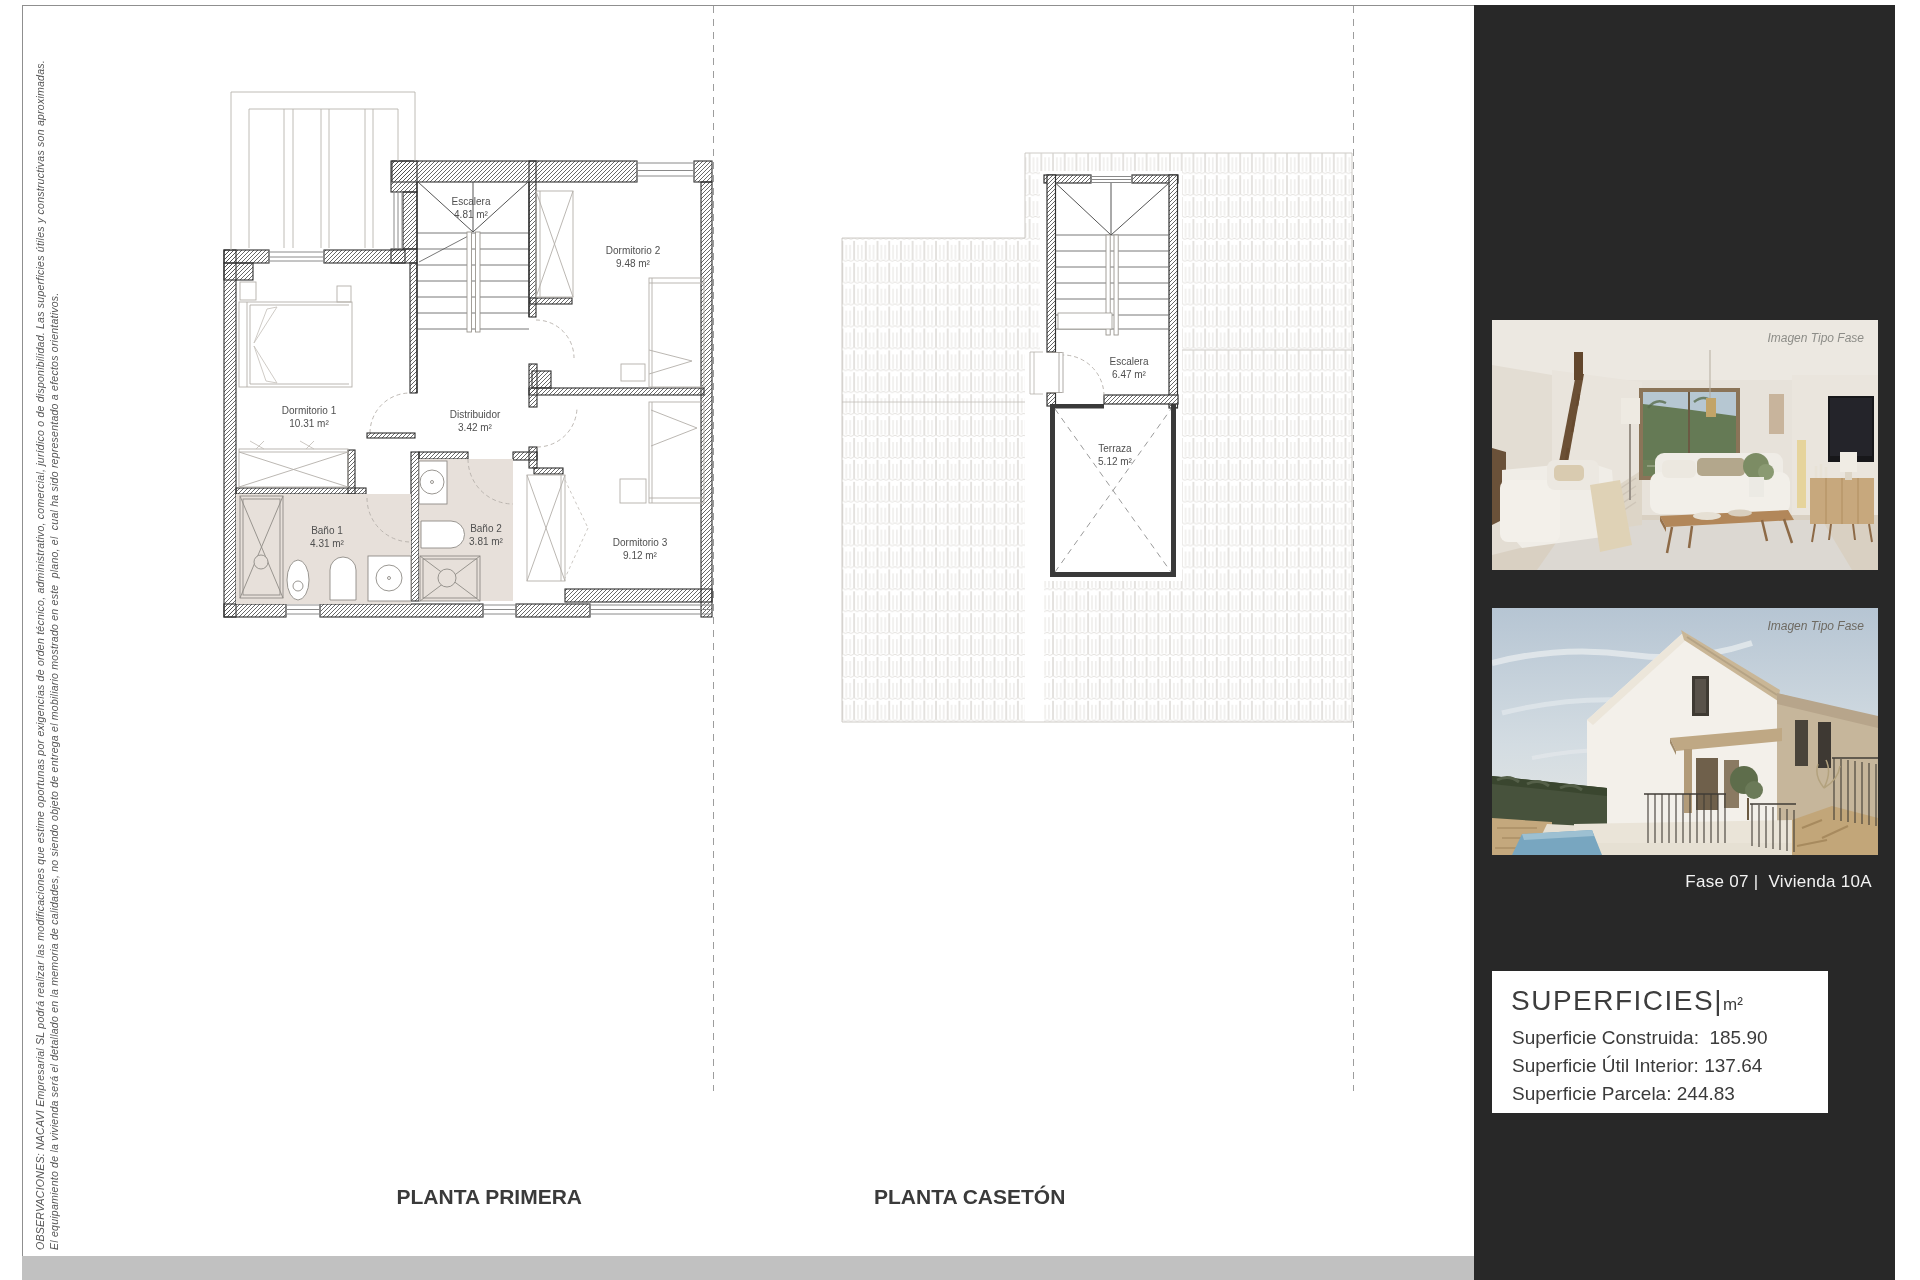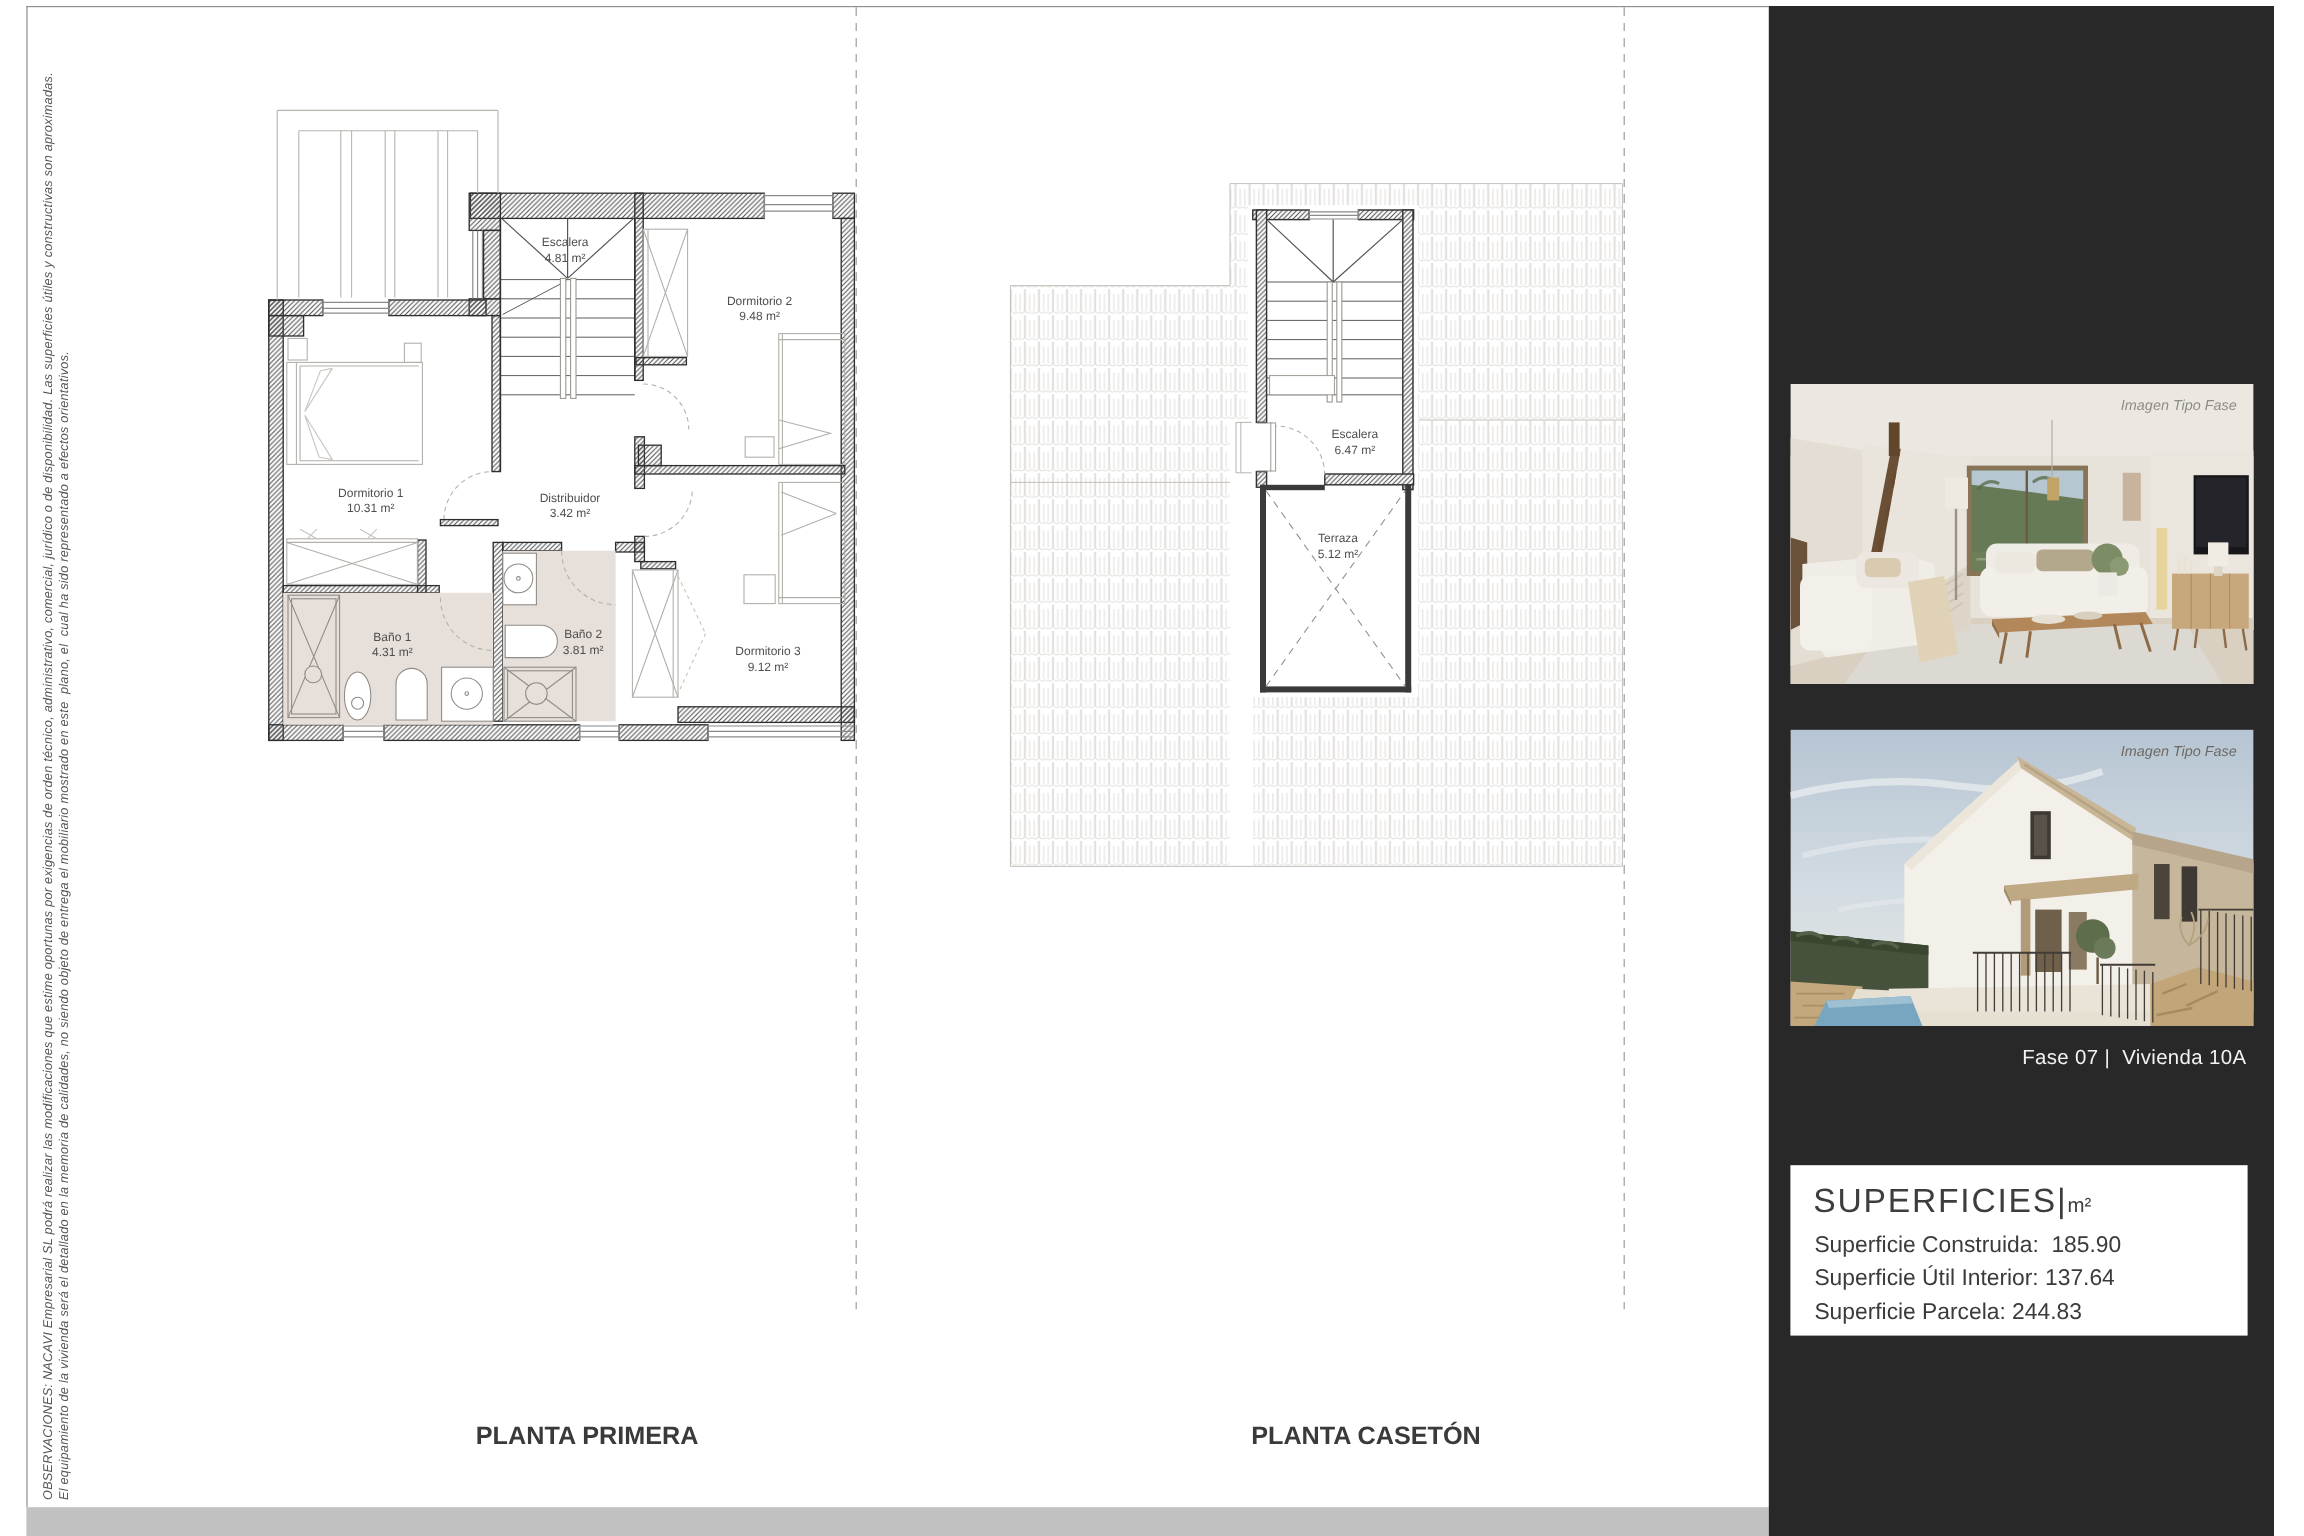--- a/index.html
+++ b/index.html
@@ -19,21 +19,21 @@
 </div>
 
 <div class="abs" style="left:22px;top:1256px;width:1452px;height:24px;background:#c1c1c1;"></div>
 
 <div class="abs" style="left:713px;top:6px;width:1px;height:1085px;background:repeating-linear-gradient(to bottom,#9d9d9d 0,#9d9d9d 7px,transparent 7px,transparent 13px);"></div>
 
 <div class="abs" style="left:1353px;top:6px;width:1px;height:1085px;background:repeating-linear-gradient(to bottom,#9d9d9d 0,#9d9d9d 7px,transparent 7px,transparent 13px);"></div>
 
 <div class="abs" style="left:222px;top:1185px;width:360px;text-align:right;font-size:21px;font-weight:bold;color:#3a3a3a;letter-spacing:0px;">PLANTA PRIMERA</div>
 
-<div class="abs" style="left:874px;top:1185px;width:360px;text-align:right;font-size:21px;font-weight:bold;color:#3a3a3a;letter-spacing:0px;">PLANTA CASETÓN</div>
+<div class="abs" style="left:874px;top:1185px;width:360px;text-align:left;font-size:21px;font-weight:bold;color:#3a3a3a;letter-spacing:0px;">PLANTA CASETÓN</div>
 
 <svg class="abs" style="left:220px;top:85px;" width="500" height="570" viewBox="220 85 500 570">
   <defs>
     <pattern id="h" width="4" height="4" patternUnits="userSpaceOnUse">
       <path d="M-1,5 L5,-1 M-1,1 L1,-1 M3,5 L5,3" stroke="#4d4d4d" stroke-width="0.85" fill="none"></path>
     </pattern>
   </defs>
   <g id="walls1" fill="url(#h)" stroke="#2e2e2e" stroke-width="1.1">
 
     <rect x="392" y="161" width="245" height="21"></rect>
@@ -491,21 +491,21 @@
   <circle cx="252" cy="172" r="14" fill="#5e6d4b"></circle>
   <circle cx="262" cy="182" r="9" fill="#6b7a58"></circle>
   <path d="M256,190 v22" stroke="#6a5a42" stroke-width="2"></path>
 
   <path d="M332,180 q8,-16 2,-28 M332,180 q-10,-12 -6,-24 M332,180 q14,-8 16,-22" stroke="#b3a27e" stroke-width="1.5" fill="none"></path>
   <text x="372" y="22" text-anchor="end" font-size="12" font-style="italic" fill="#6e6a62">Imagen Tipo Fase</text>
 </svg>
 
 <div class="abs" style="left:1472px;top:872px;width:400px;text-align:right;font-size:17px;color:#f2f2f2;letter-spacing:0.3px;">Fase 07 |&nbsp; Vivienda 10A</div>
 
-<div class="abs" style="left:1492px;top:971px;width:381px;height:142px;background:#ffffff;">
+<div class="abs" style="left:1492px;top:971px;width:336px;height:142px;background:#ffffff;">
 
   <div class="abs" style="left:19px;top:14px;font-size:28px;color:#3d3d3d;letter-spacing:1.5px;">SUPERFICIES|<span style="font-size:17px;letter-spacing:0;">m²</span></div>
 
   <div class="abs" style="left:20px;top:53px;font-size:19px;color:#3b3b3b;line-height:28px;">
     Superficie Construida:&nbsp; 185.90<br>
     Superficie Útil Interior: 137.64<br>
     Superficie Parcela: 244.83
   </div>
 </div>
 

